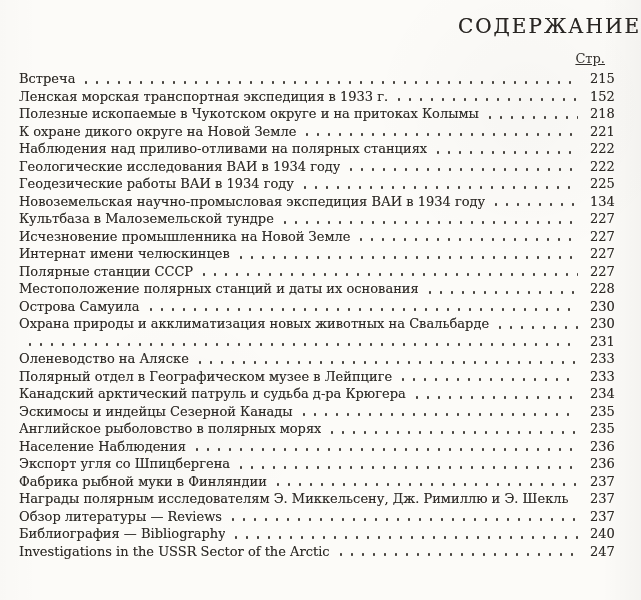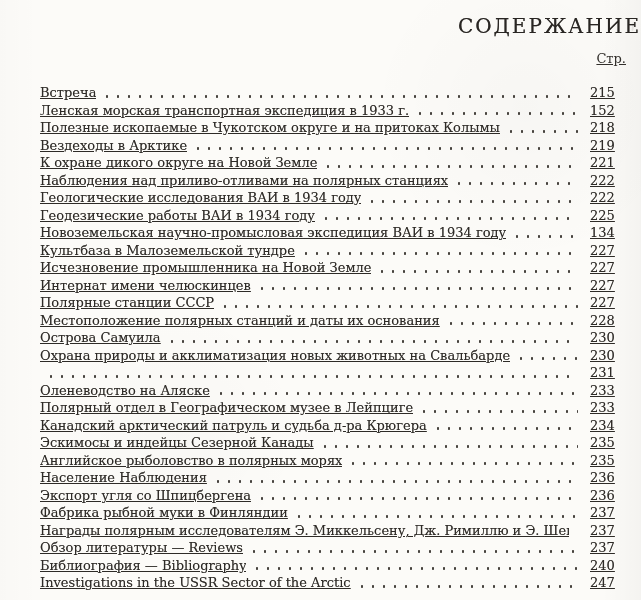--- a/index.html
+++ b/index.html
@@ -27,31 +27,30 @@
     margin-top: 14px;
     text-align: right;
     font-size: 20px;
     letter-spacing: 2px;
     font-weight: normal;
     color: #292623;
     text-shadow: 0 0 0.6px rgba(41,38,35,0.55);
   }
   .col-header {
     margin-top: 9px;
-    padding-right: 15px;
+    padding-right: 36px;
     text-align: right;
     font-size: 13px;
     color: #33302c;
     text-decoration: underline;
   }
   .toc {
-    margin-top: 19px;
-    padding-left: 40px;
+    margin-top: 5px;
+    padding-left: 19px;
     padding-right: 21px;
-    text-decoration: underline;
   }
   .row {
     display: flex;
     align-items: baseline;
     height: 17.5px;
     font-size: 13px;
     white-space: nowrap;
   }
   .label {
     flex: 0 1 auto;
@@ -104,25 +103,20 @@
     <span class="leader"></span>
     <span class="page-num">152</span>
   </div>
 
   <div class="row">
     <span class="label">Полезные ископаемые в Чукотском округе и на притоках Колымы</span>
     <span class="leader"></span>
     <span class="page-num">218</span>
   </div>
 
-  <div class="row">
-    <span class="label">Вездеходы в Арктике</span>
-    <span class="leader"></span>
-    <span class="page-num">219</span>
-  </div>
 
   <div class="row">
     <span class="label">К охране дикого округе на Новой Земле</span>
     <span class="leader"></span>
     <span class="page-num">221</span>
   </div>
 
   <div class="row">
     <span class="label">Наблюдения над приливо-отливами на полярных станциях</span>
     <span class="leader"></span>

